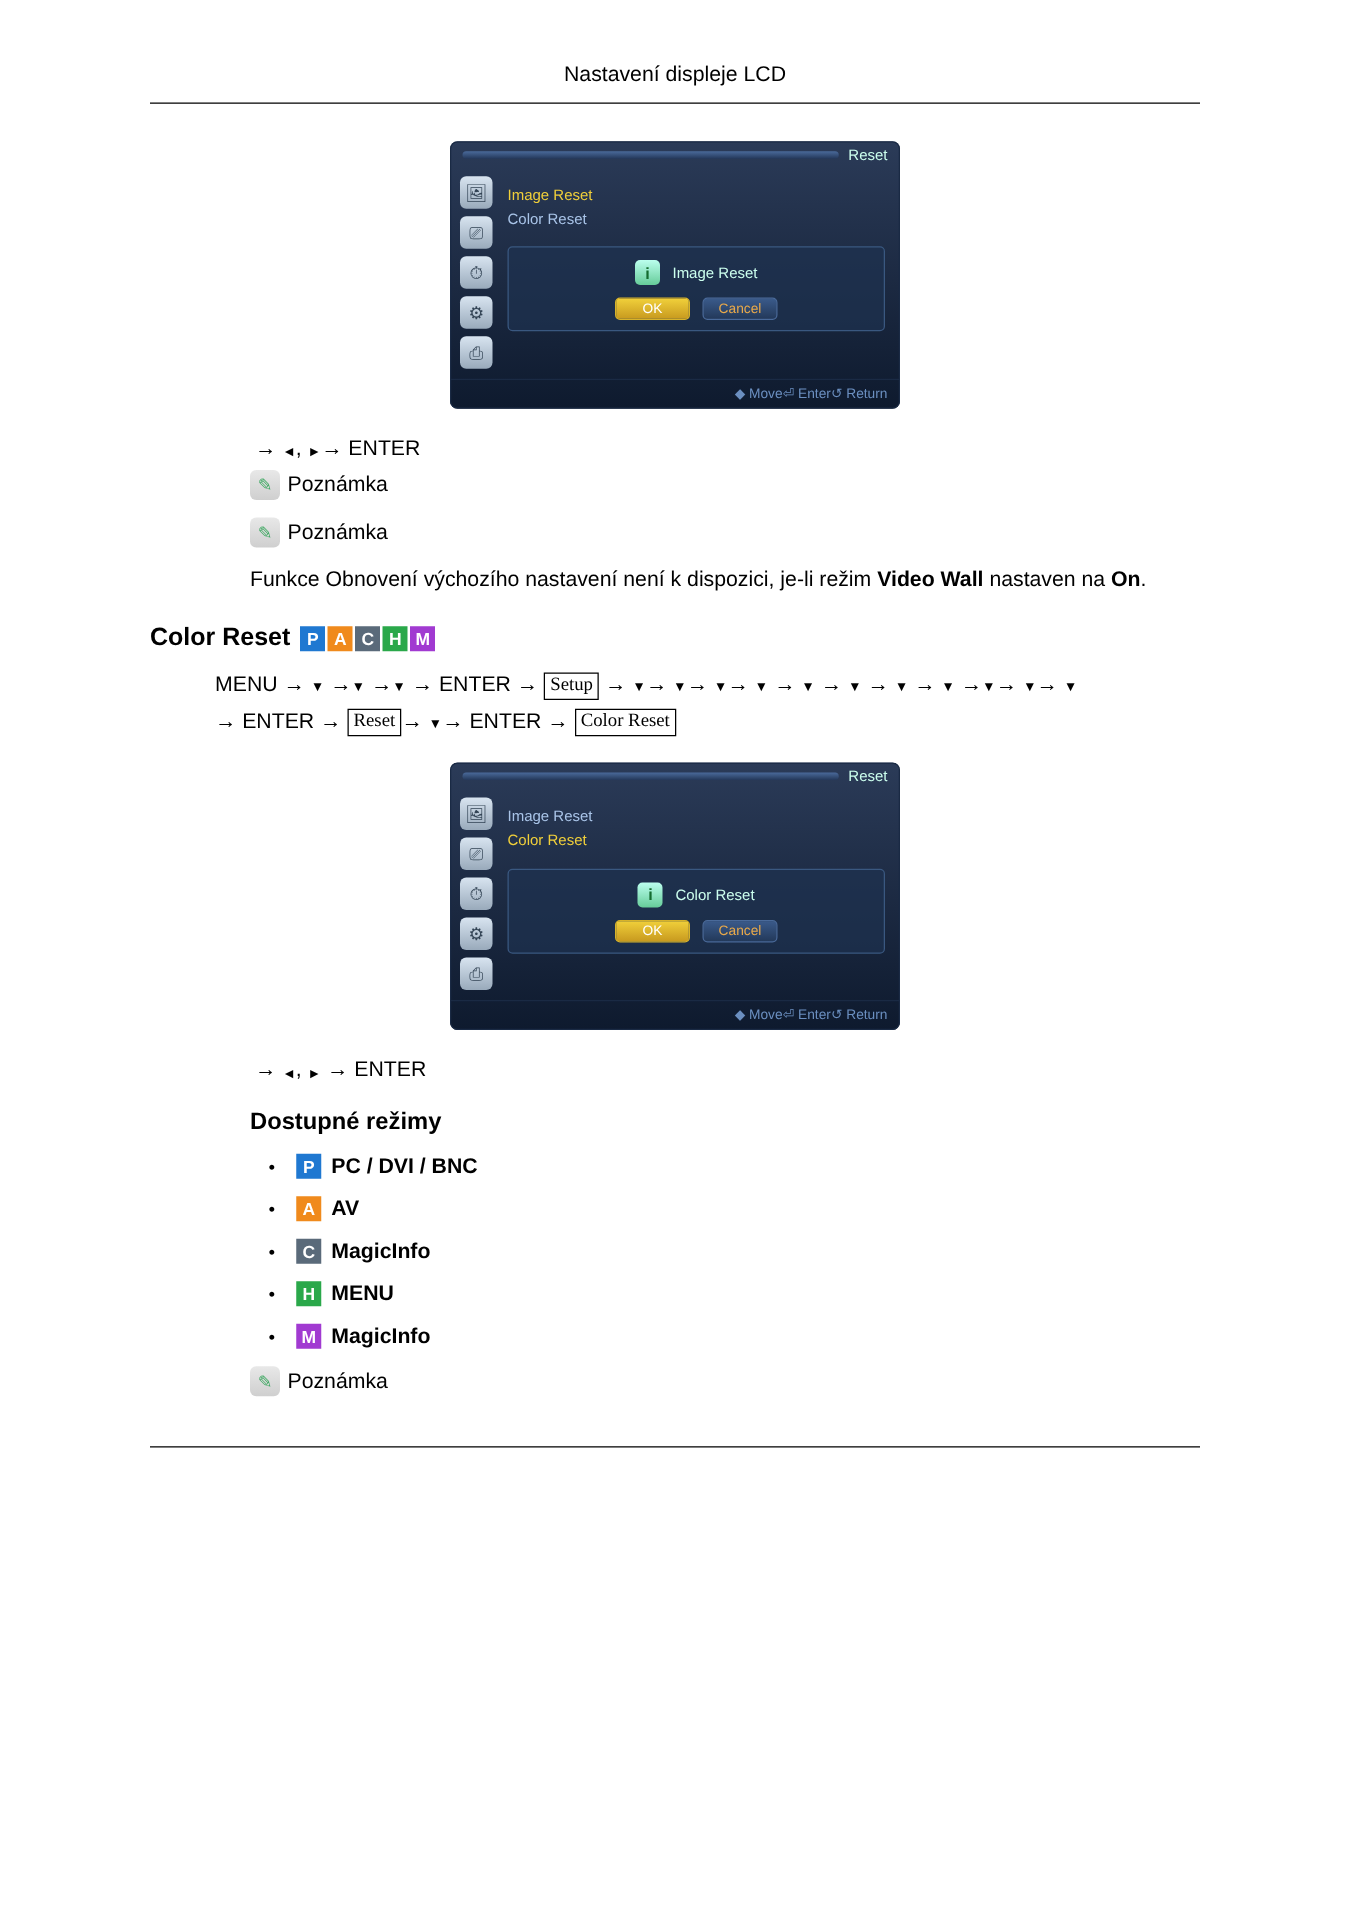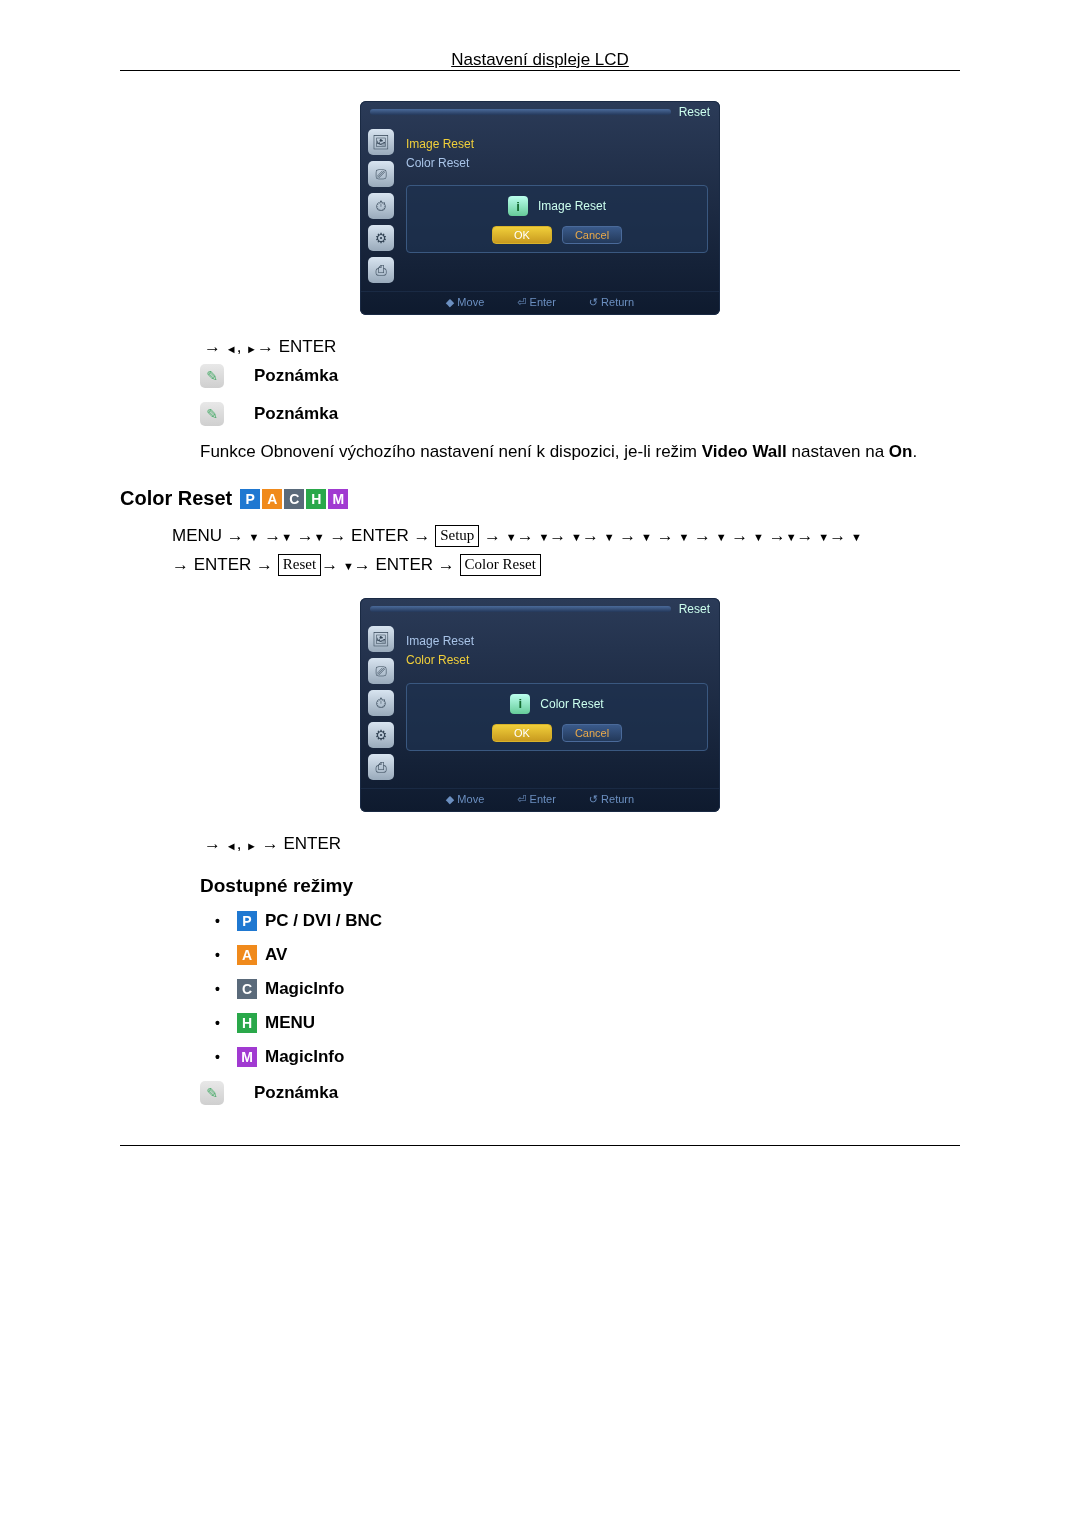--- a/index.html
+++ b/index.html
@@ -13,22 +13,22 @@
     padding: 50px 0;
   }
   .page {
     padding: 0 120px;
   }
   .header-title {
     text-align: center;
     font-size: 17px;
     font-weight: normal;
     border-bottom: 1px solid #000;
+    padding-bottom: 12px;
     margin-bottom: 30px;
-    text-decoration: underline;
   }
   .osd-wrap {
     display: flex;
     justify-content: center;
     margin: 18px 0 22px;
   }
   .osd {
     width: 360px;
     background: linear-gradient(#2b3b58, #0e1a2e);
     border-radius: 6px;
@@ -121,26 +121,25 @@
     font-size: 11px;
     border: 1px solid #4a6a9a;
   }
   .osd-btn.primary {
     background: linear-gradient(#f0cf3a, #c89a1f);
     color: #fff;
     border-color: #d8b32a;
   }
   .osd-footer {
     display: flex;
-    justify-content: center;
+    justify-content: flex-end;
     padding: 4px 10px 6px;
     font-size: 11px;
     color: #6b8fc0;
     border-top: 1px solid #1a2a44;
-    gap: 33px;
   }
   .osd-footer span { white-space: nowrap; }
 
   .indent { margin-left: 80px; }
   .nav-line { margin: 14px 4px 6px; font-size: 17px; }
   .note-row {
     display: flex;
     align-items: center;
     gap: 6px;
     margin: 6px 0 14px;
@@ -148,21 +147,21 @@
   .pencil-icon {
     width: 24px; height: 24px;
     border-radius: 5px;
     background: linear-gradient(#e8e8e8, #cfcfcf);
     display: inline-flex;
     align-items: center;
     justify-content: center;
     color: #4a6;
     font-size: 14px;
   }
-  .note-label { font-weight: bold; margin-left: 24px; }
+  .note-label { font-weight: normal; }
   .para { margin: 10px 0 6px; line-height: 1.4; }
 
   h2.section {
     font-size: 20px;
     font-weight: bold;
     margin: 24px 0 12px;
     display: flex;
     align-items: center;
     gap: 8px;
   }

